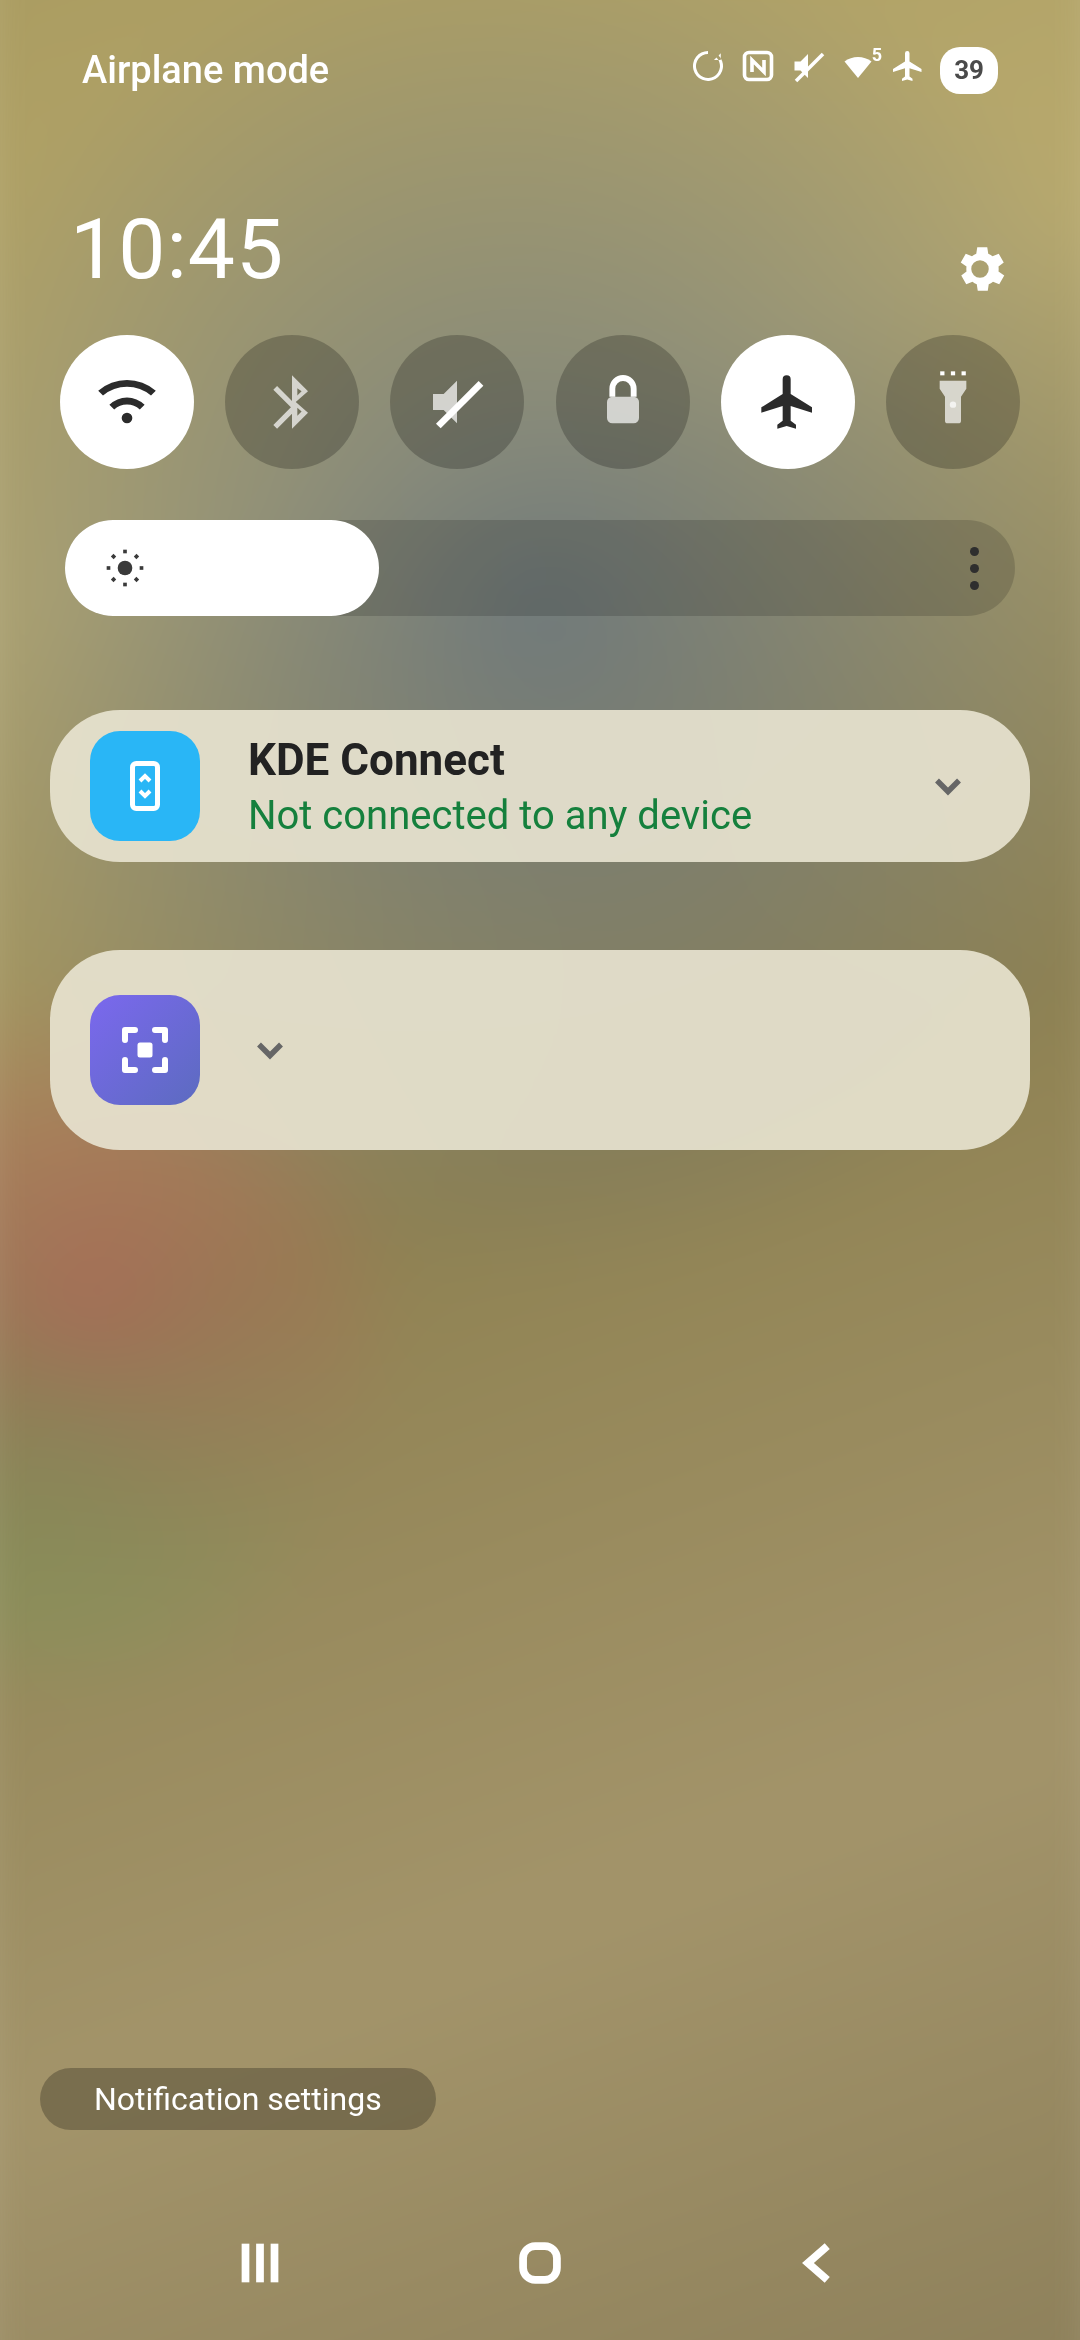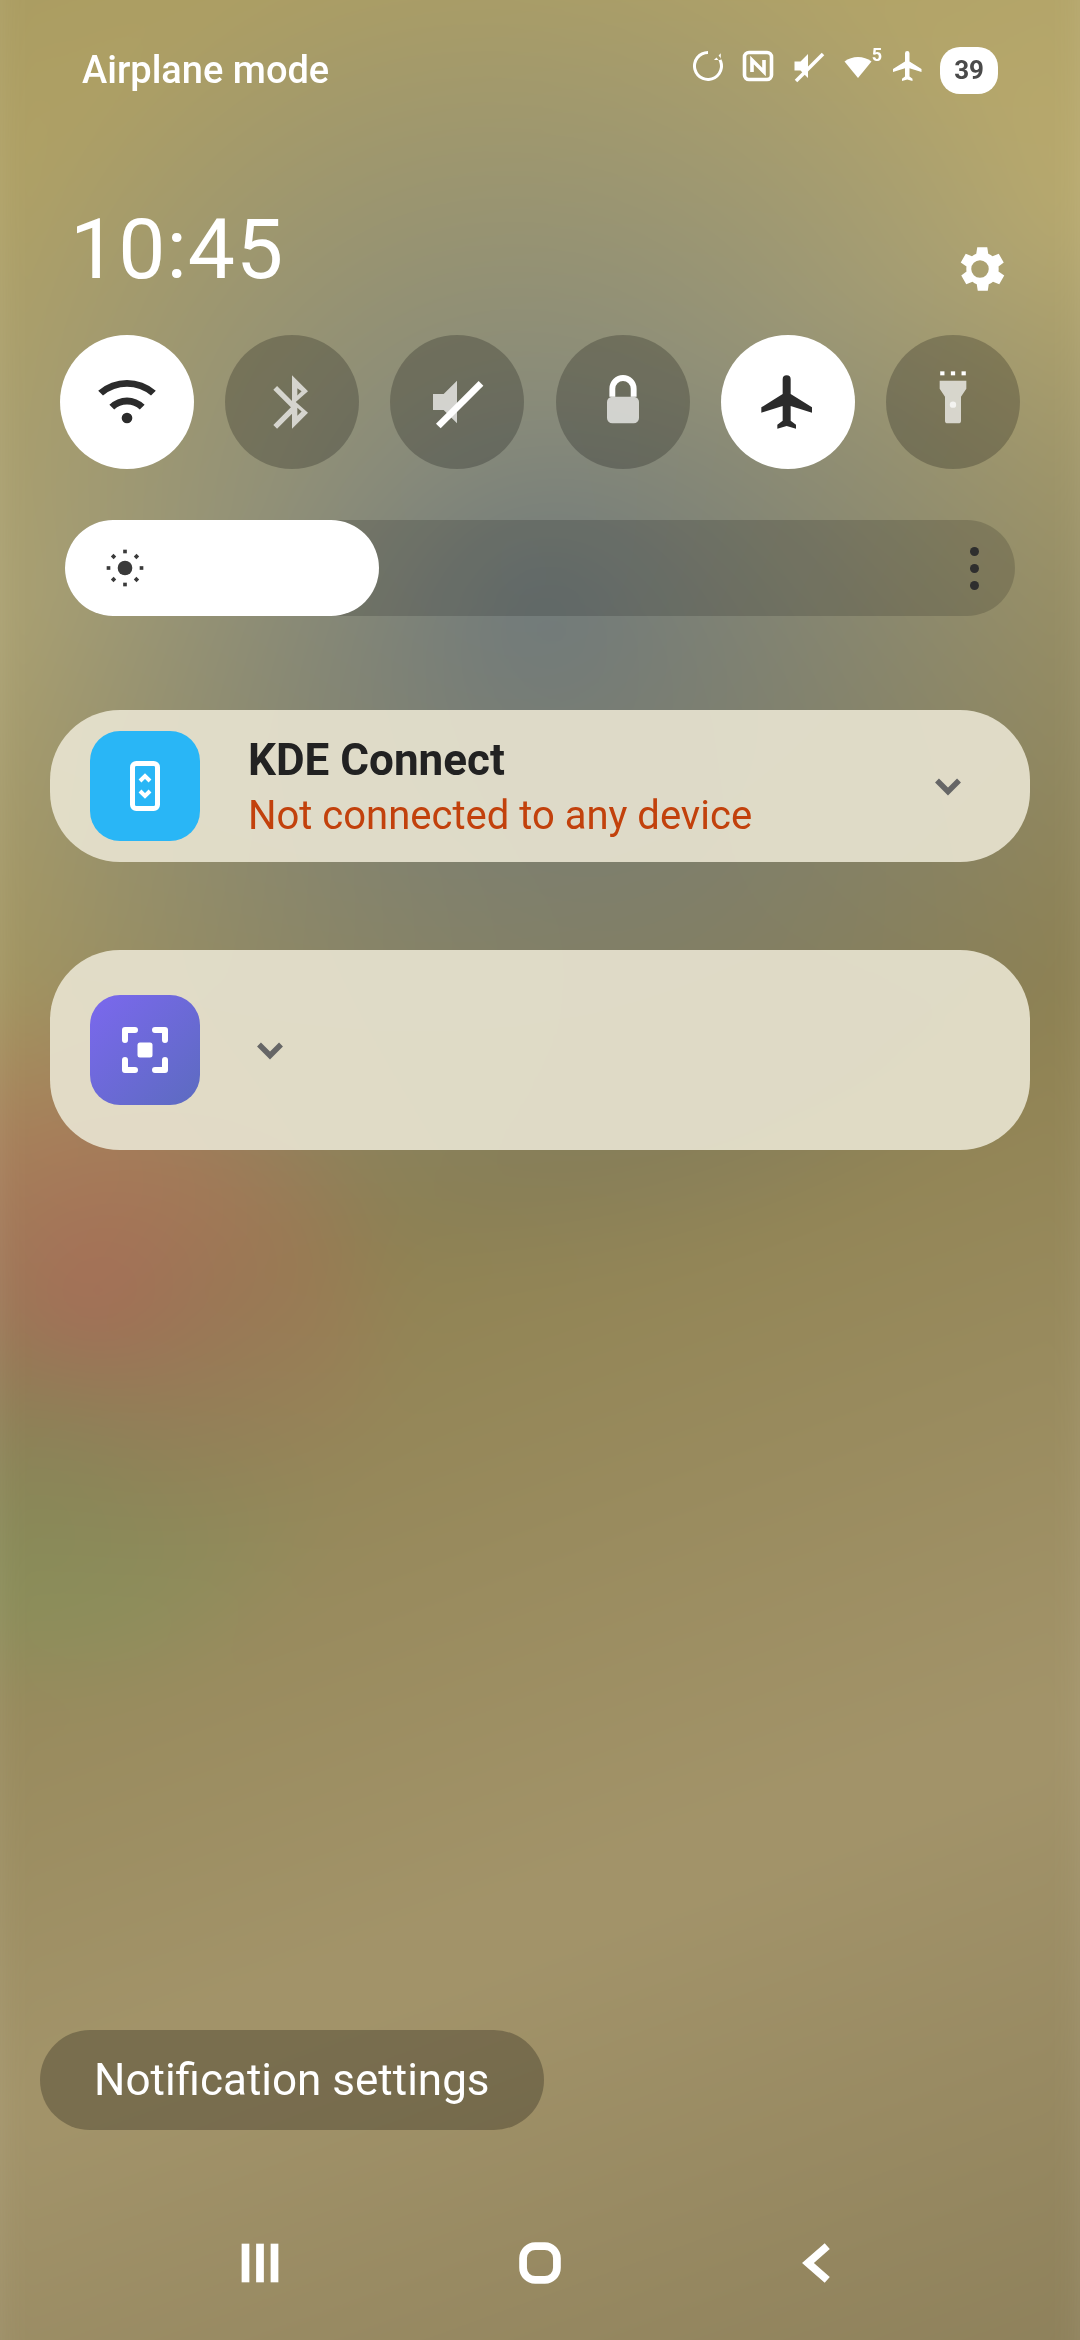--- a/index.html
+++ b/index.html
@@ -101,35 +101,35 @@
     width: 110px; height: 110px; border-radius: 30px;
     display:flex; align-items:center; justify-content:center; flex: 0 0 auto;
     margin-right: 48px;
   }
   .notif-icon svg { width: 60px; height: 60px; fill: #fff; }
   .kde-icon { background: #29b6f6; }
   .screenshot-icon { background: linear-gradient(135deg,#7b68ee,#5c6bc0); }
 
   .notif-body { flex: 1; min-width: 0; }
   .notif-title { font-size: 44px; font-weight: 700; color: #222; }
-  .notif-sub { font-size: 40px; color: #c2410c; margin-top: 6px; }
+  .notif-sub { font-size: 40px; color: #15803d; margin-top: 6px; }
   .notif-time { font-size: 36px; color: #777; margin-left: 20px; font-weight: 400; }
 
   .notif-expand { width: 44px; height: 44px; }
   .notif-expand svg { width: 100%; height: 100%; stroke: #666; stroke-width: 3; fill: none; }
 
   
   .bottom-btns {
     position: absolute; bottom: 210px; left: 40px; right: 40px;
     display: flex; justify-content: space-between;
   }
   .pill-btn {
     background: rgba(0,0,0,0.25);
-    color: #fff; font-size: 44px; font-weight: 400;
-    border-radius: 60px; padding: 24px 54px;
+    color: #fff; font-size: 32px; font-weight: 400;
+    border-radius: 60px; padding: 12px 54px;
   }
 
   
   .navbar {
     position: absolute; bottom: 0; left: 0; right: 0; height: 150px;
     display: flex; justify-content: space-around; align-items: center;
     padding: 0 120px;
   }
   .nav-item svg { width: 58px; height: 58px; stroke: #fff; fill: none; stroke-width: 3.2; }
 </style>

